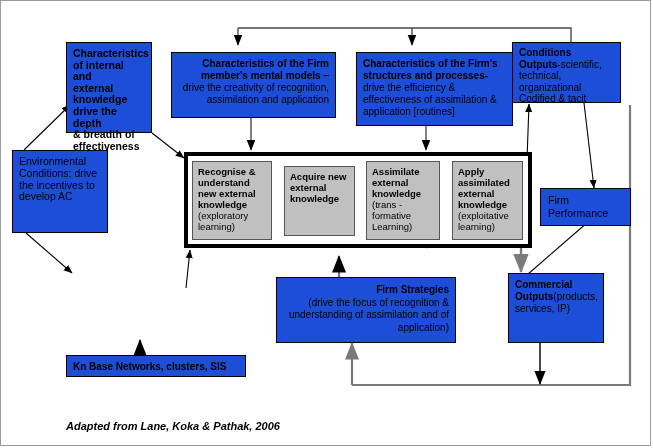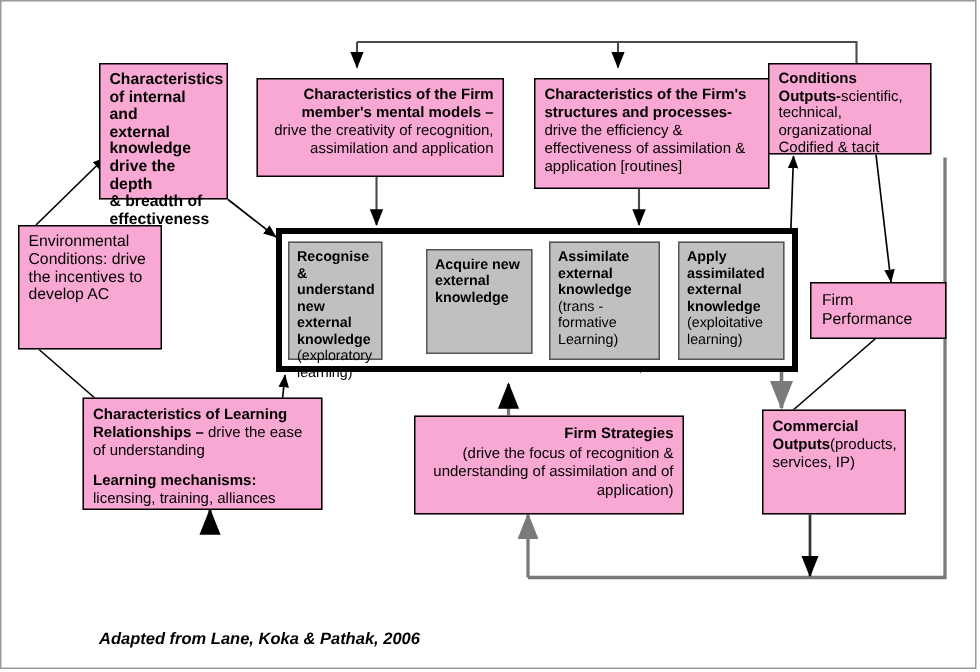--- a/index.html
+++ b/index.html
@@ -1,20 +1,20 @@
 <!DOCTYPE html>
 <html><head>
 <meta charset="utf-8">
 <style>
   html,body{margin:0;padding:0;background:#fff;}
   body{font-family:"Liberation Sans", sans-serif;}
   #canvas{position:relative;width:653px;height:448px;background:#ffffff;overflow:hidden;}
   #frame{position:absolute;left:0;top:0;width:651px;height:446px;border:1px solid #9a9a9a;box-sizing:border-box;}
   svg#wires{position:absolute;left:0;top:0;width:653px;height:448px;pointer-events:none;}
-  .box{position:absolute;box-sizing:border-box;border:1px solid #000;background:#f9a8d4;z-index:3;}
+  .box{position:absolute;box-sizing:border-box;border:1px solid #000;background:#1d4ed8;z-index:3;}
   .box .t{display:block;}
   .bold{font-weight:bold;}
   .gbox{position:absolute;box-sizing:border-box;border:1px solid #555;background:#c0c0c0;z-index:5;}
   .bigbox{position:absolute;box-sizing:border-box;border:4px solid #000;background:#ffffff;z-index:4;}
   .ctr{text-align:center;}
   .caption{position:absolute;font-style:italic;font-weight:bold;font-size:11px;color:#000;z-index:6;}
 </style>
 </head>
 <body>
 
@@ -139,36 +139,33 @@
 
   <div class="box" style="left:540px;top:188px;width:91px;height:38px;padding:5px 7px;font-size:10.5px;line-height:12.5px;">
     <span class="t">Firm</span>
     <span class="t">Performance</span>
   </div>
 
   <div class="box" style="left:508px;top:273px;width:96px;height:70px;padding:5px 6px;font-size:10px;line-height:12px;">
     <span class="bold">Commercial Outputs</span><span>(products, services, IP)</span>
   </div>
 
-  <div class="box" style="left:55px;top:265px;width:160px;height:75px;padding:5px 6px;font-size:10px;line-height:12px;">
-    <span class="bold">Characteristics of Learning Relationships – </span><span>drive the ease of understanding</span>
-    <div style="height:8px"></div>
-    <span class="bold">Learning mechanisms:</span>
-    <span class="t">licensing, training, alliances</span>
+
+  <div class="box" style="left:66px;top:355px;width:180px;height:22px;padding:4px 6px;font-size:10px;line-height:13px;font-weight:bold;">
+    <span>Kn Base Networks, clusters, SIS</span>
   </div>
-
 
   <div class="box ctr" style="left:276px;top:277px;width:180px;height:66px;padding:6px 6px;font-size:10px;line-height:12.5px;text-align:right;">
     <span class="t bold">Firm Strategies</span>
     <span>(drive the focus of recognition &amp; understanding of assimilation and of application)</span>
   </div>
 
   <div class="bigbox" style="left:184px;top:152px;width:348px;height:96px;"></div>
 
-  <div class="gbox" style="left:192px;top:161px;width:63px;height:79px;padding:4px 5px;font-size:9.5px;line-height:11px;">
+  <div class="gbox" style="left:192px;top:161px;width:80px;height:79px;padding:4px 5px;font-size:9.5px;line-height:11px;">
     <span class="t bold">Recognise &amp; understand new external knowledge</span>
     <span class="t">(exploratory learning)</span>
   </div>
 
   <div class="gbox" style="left:284px;top:166px;width:71px;height:70px;padding:4px 5px;font-size:9.5px;line-height:11px;">
     <span class="t bold">Acquire new external knowledge</span>
     <span class="t"></span>
   </div>
 
   <div class="gbox" style="left:366px;top:161px;width:74px;height:79px;padding:4px 5px;font-size:9.5px;line-height:11px;">

